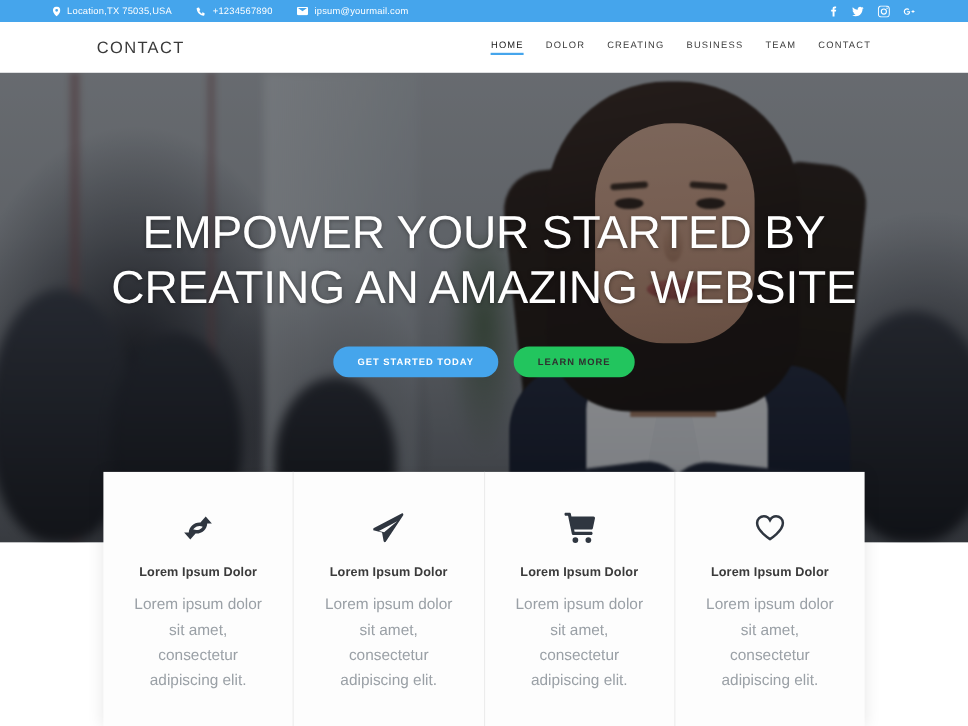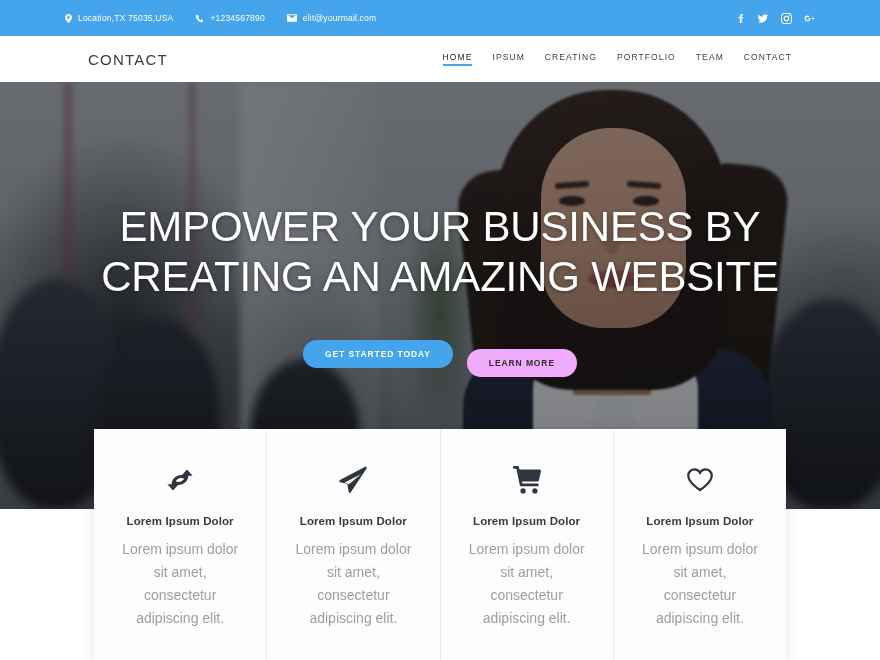--- a/index.html
+++ b/index.html
@@ -6,22 +6,22 @@
   body{
     width:880px;height:660px;overflow:hidden;
     font-family:"Liberation Sans", sans-serif;
     background:#ffffff;color:#333;
     -webkit-font-smoothing:antialiased;
   }
   .page{position:relative;width:880px;height:660px;overflow:hidden;}
 
   
   .topbar{
-    height:36px;background:#45a5ec;display:flex;align-items:center;
-    padding:0 65px;box-sizing:border-box;justify-content:space-between;
+    height:20px;background:#45a5ec;display:flex;align-items:center;
+    padding:0 48px;box-sizing:border-box;justify-content:space-between;
   }
   .topbar-left{display:flex;align-items:center;gap:22px;}
   .tb-item{display:flex;align-items:center;gap:6px;color:#fff;font-size:8.5px;letter-spacing:.2px;white-space:nowrap;}
   .tb-item svg{display:block;}
   .topbar-social{display:flex;align-items:center;gap:11px;}
   .soc{width:12px;height:12px;display:flex;align-items:center;justify-content:center;color:#fff;}
   .soc svg{display:block;}
 
   
   .navbar{
@@ -125,21 +125,21 @@
     text-shadow:0 1px 4px rgba(0,0,0,.35);max-width:760px;
   }
   .hero-btns{margin-top:30px;display:flex;gap:14px;align-items:center;}
   .btn{
     border:none;cursor:pointer;border-radius:20px;
     font-size:8.5px;font-weight:700;letter-spacing:.9px;
     padding:0 22px;height:28px;display:flex;align-items:center;justify-content:center;
     font-family:"Liberation Sans", sans-serif;
   }
   .btn-primary{background:#45a5ec;color:#fff;}
-  .btn-secondary{background:#f0abfc;color:#2f2f2f;margin-top:18px;}
+  .btn-secondary{background:#22c55e;color:#2f2f2f;}
 
   
   .features{
     position:absolute;left:94px;top:429px;width:692px;
     background:#fdfdfd;display:flex;
     box-shadow:0 2px 14px rgba(0,0,0,.10);
   }
   .feat{
     flex:1;box-sizing:border-box;padding:34px 26px 30px;
     text-align:center;border-right:1px solid #ececec;
@@ -207,21 +207,21 @@
         </span>
         <span>+1234567890</span>
       </div>
 
       <div class="tb-item">
         <span>
           <svg width="10" height="8" viewBox="0 0 32 24">
               <path fill="#fff" d="M0 3.2v17.6C0 22.6 1.4 24 3.2 24h25.6c1.8 0 3.2-1.4 3.2-3.2V3.2C32 1.4 30.6 0 28.8 0H3.2C1.4 0 0 1.4 0 3.2zm3-.2h26L16 12.6 3 3z"></path>
             </svg>
         </span>
-        <span>elit@yourmail.com</span>
+        <span>ipsum@yourmail.com</span>
       </div>
 
     </div>
 
     <div class="topbar-social">
       <a class="soc">
         <svg width="11" height="11" viewBox="0 0 24 24">
             <path fill="#fff" d="M14.5 8.5V6.8c0-.8.2-1.3 1.4-1.3h1.8V2.1c-.3 0-1.4-.1-2.6-.1-2.6 0-4.4 1.6-4.4 4.5v2H7.8v3.6h2.9V22h3.8v-9.9h2.9l.4-3.6h-3.3z"></path>
           </svg>
       </a>
@@ -242,23 +242,23 @@
             <path fill="#fff" d="M8.9 11.2v2.3h3.8c-.2 1-1.2 2.9-3.8 2.9-2.3 0-4.1-1.9-4.1-4.2s1.8-4.2 4.1-4.2c1.3 0 2.2.6 2.7 1l1.8-1.8C12.2 6.1 10.7 5.5 8.9 5.5 5.3 5.5 2.4 8.4 2.4 12s2.9 6.5 6.5 6.5c3.8 0 6.2-2.6 6.2-6.3 0-.4 0-.7-.1-1H8.9zM21.6 11.1V9h-1.7v2.1h-2.1v1.7h2.1v2.1h1.7v-2.1h2.1v-1.7h-2.1z"></path>
           </svg>
       </a>
     </div>
   </div>
 
   <div class="navbar">
     <div class="logo">CONTACT</div>
     <div class="nav-list">
       <a class="nav-link active">HOME</a>
-      <a class="nav-link">IPSUM</a>
+      <a class="nav-link">DOLOR</a>
       <a class="nav-link">CREATING</a>
-      <a class="nav-link">PORTFOLIO</a>
+      <a class="nav-link">BUSINESS</a>
       <a class="nav-link">TEAM</a>
       <a class="nav-link">CONTACT</a>
     </div>
   </div>
 
   <div class="hero">
     <div class="hero-photo">
       <div class="bg-room"></div>
       <div class="pillar p1"></div>
       <div class="pillar p2"></div>
@@ -283,21 +283,21 @@
         <div class="w-brow r"></div>
         <div class="w-eye l"></div>
         <div class="w-eye r"></div>
         <div class="w-nose"></div>
         <div class="w-lip"></div>
       </div>
     </div>
     <div class="hero-overlay"></div>
 
     <div class="hero-content">
-      <h1 class="hero-title">EMPOWER YOUR BUSINESS BY CREATING AN AMAZING WEBSITE</h1>
+      <h1 class="hero-title">EMPOWER YOUR STARTED BY CREATING AN AMAZING WEBSITE</h1>
       <div class="hero-btns">
         <button class="btn btn-primary">GET STARTED TODAY</button>
         <button class="btn btn-secondary">LEARN MORE</button>
       </div>
     </div>
   </div>
 
   <div class="about">
     <div class="about-left">
       <h2 class="about-kicker">LOREM IPSUM DOLOR</h2>

